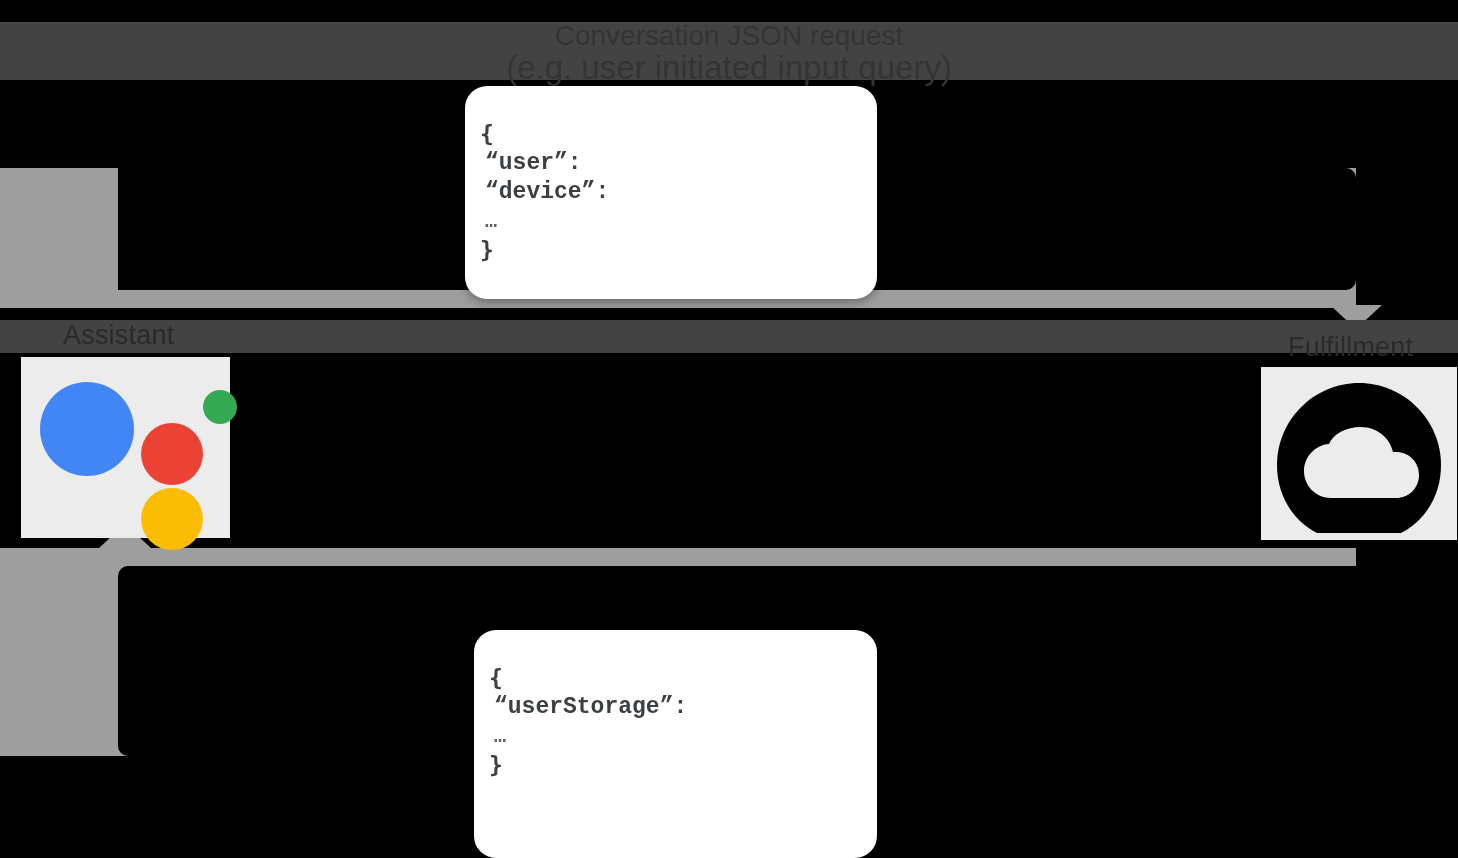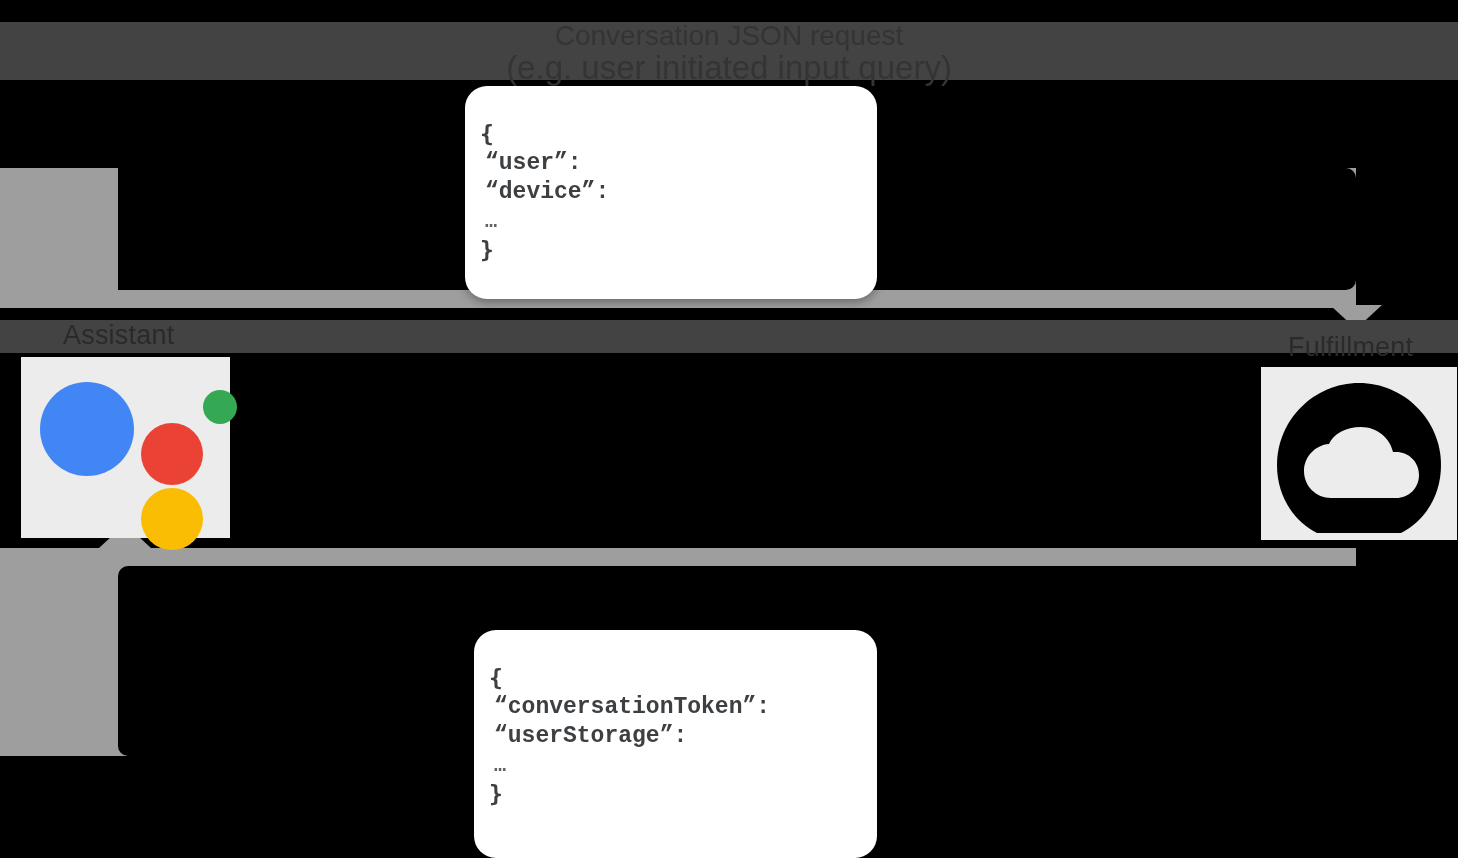--- a/index.html
+++ b/index.html
@@ -132,19 +132,18 @@
   <div class="node-icon" id="fulfillment-icon">
     <svg width="196" height="173" viewBox="0 0 196 173">
       <path d="M98 16 C143 16 180 53 180 98 C180 130 163 154 140 166 L56 166 C33 154 16 130 16 98 C16 53 53 16 98 16 Z" fill="#000"></path>
       <path d="M100 60 C116 60 129 71 132 85 C133 85 134 85 135 85 C148 85 158 95 158 108 C158 121 148 131 135 131 L70 131 C55 131 43 119 43 104 C43 90 54 78 68 77 C72 67 85 60 100 60 Z" fill="#ececec"></path>
     </svg>
   </div>
 
 
   <div class="code-card" id="card-response">
     <div class="code-line">{</div>
-    <div class="code-line indent">“conversationToken”:</div>
     <div class="code-line indent">“userStorage”:</div>
     <div class="code-line indent ell">…</div>
     <div class="code-line">}</div>
   </div>
 
 </div>
 
 </body></html>

